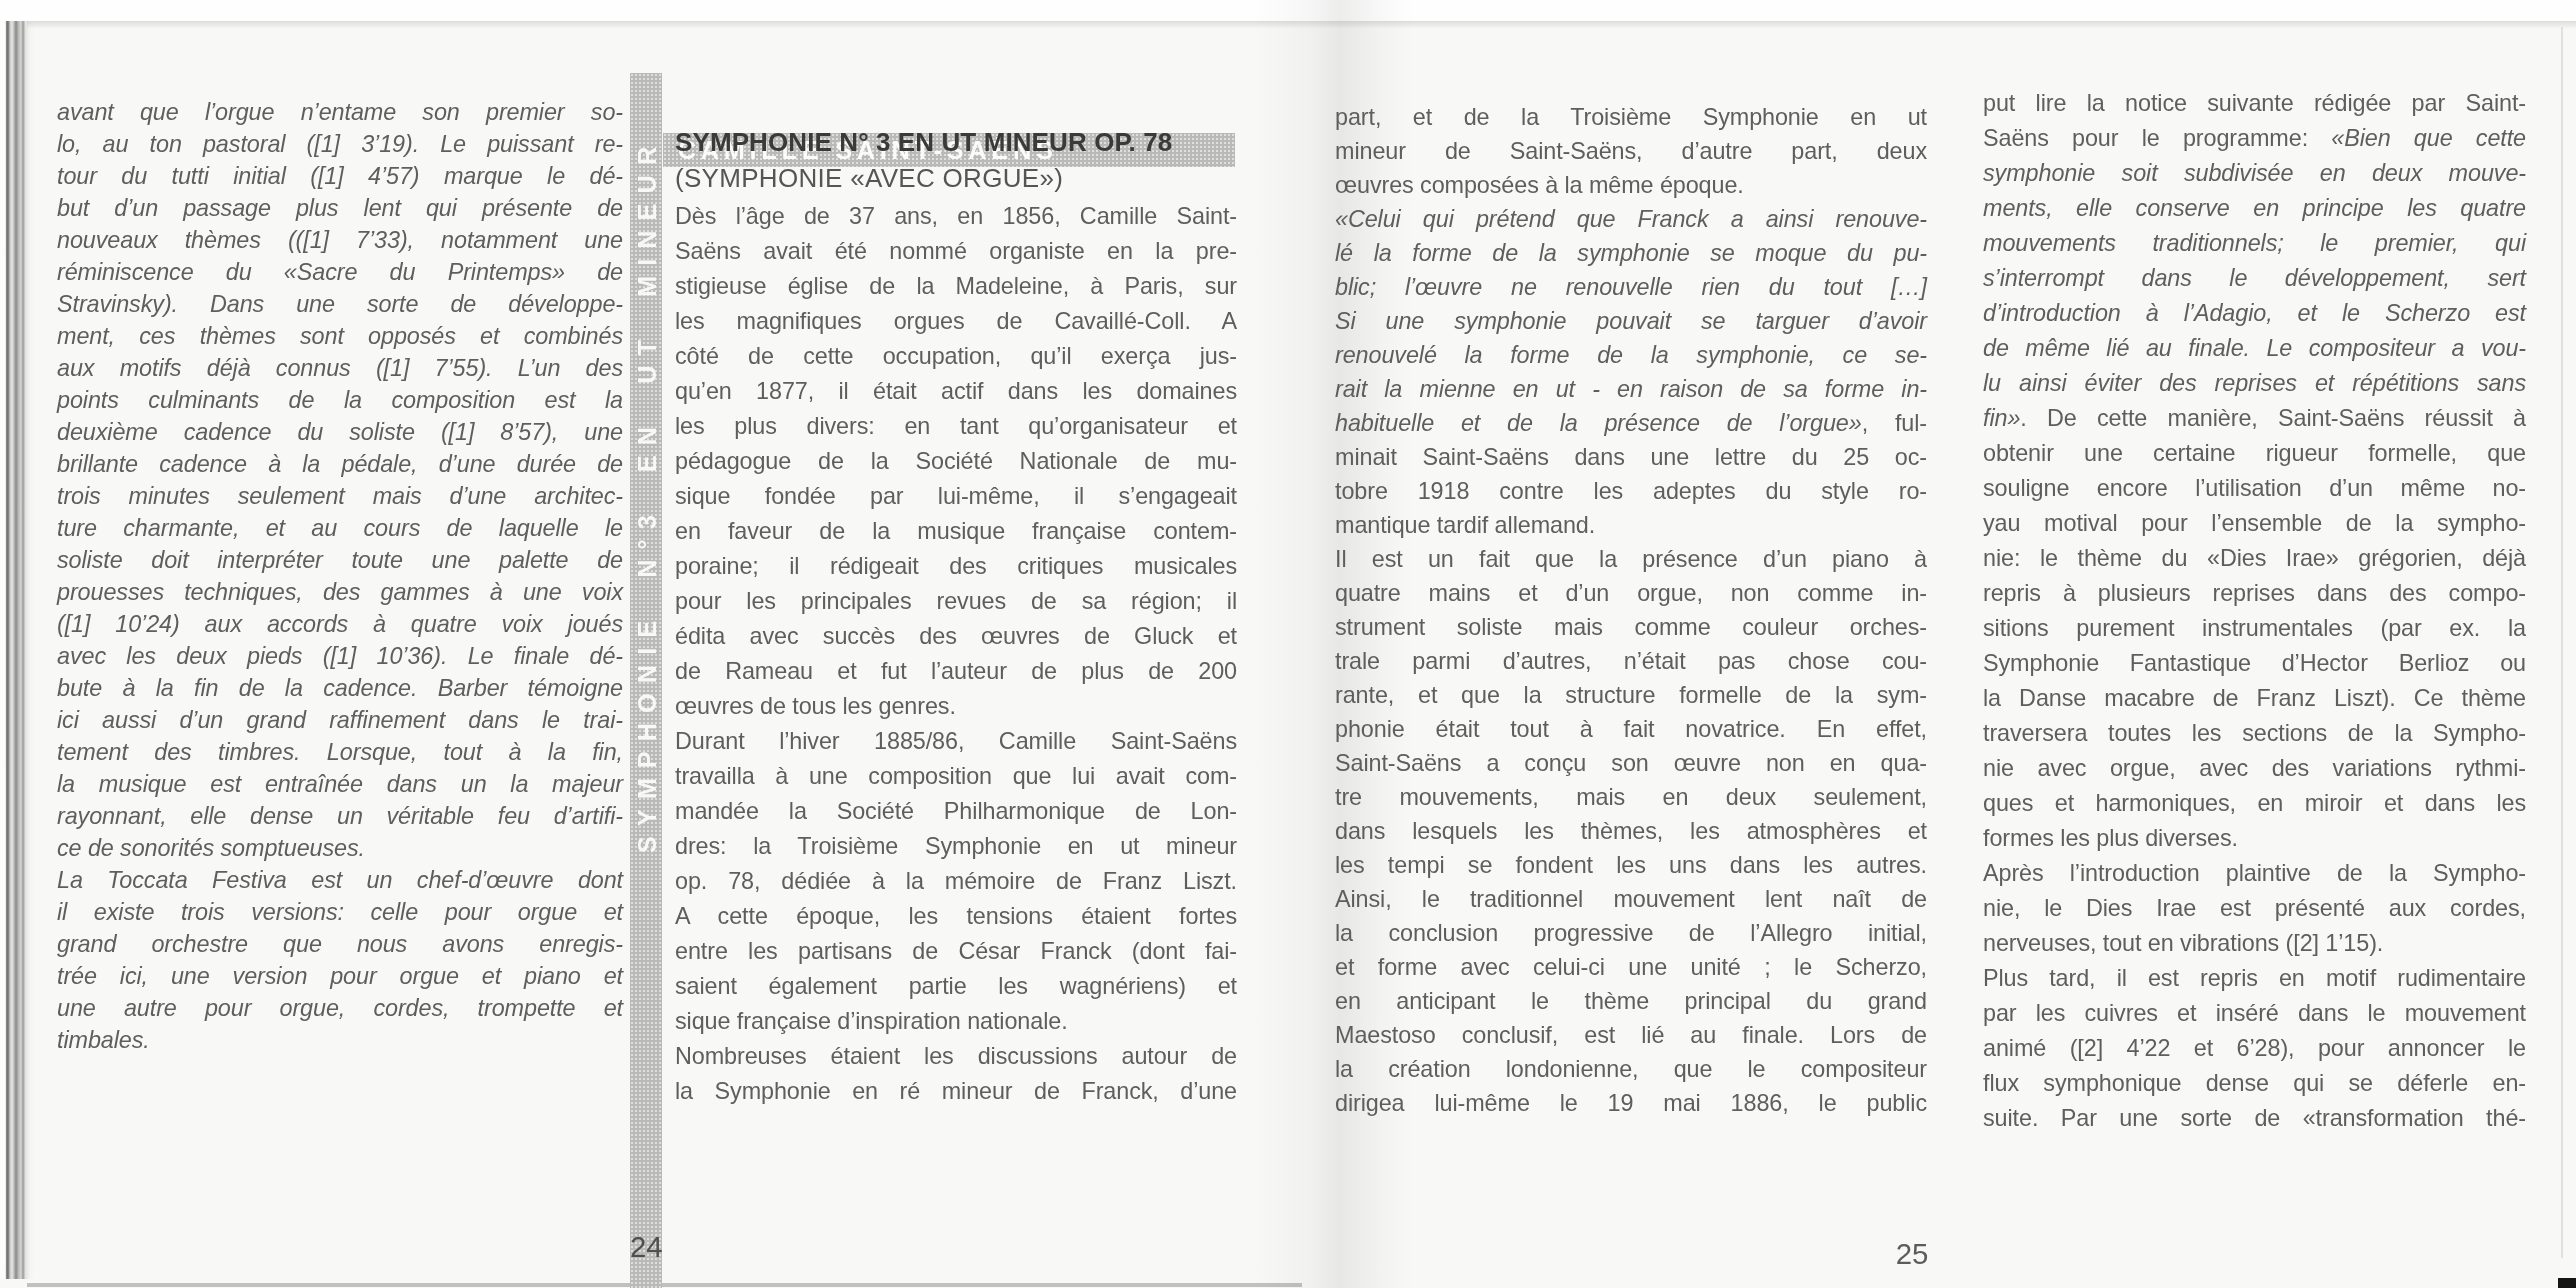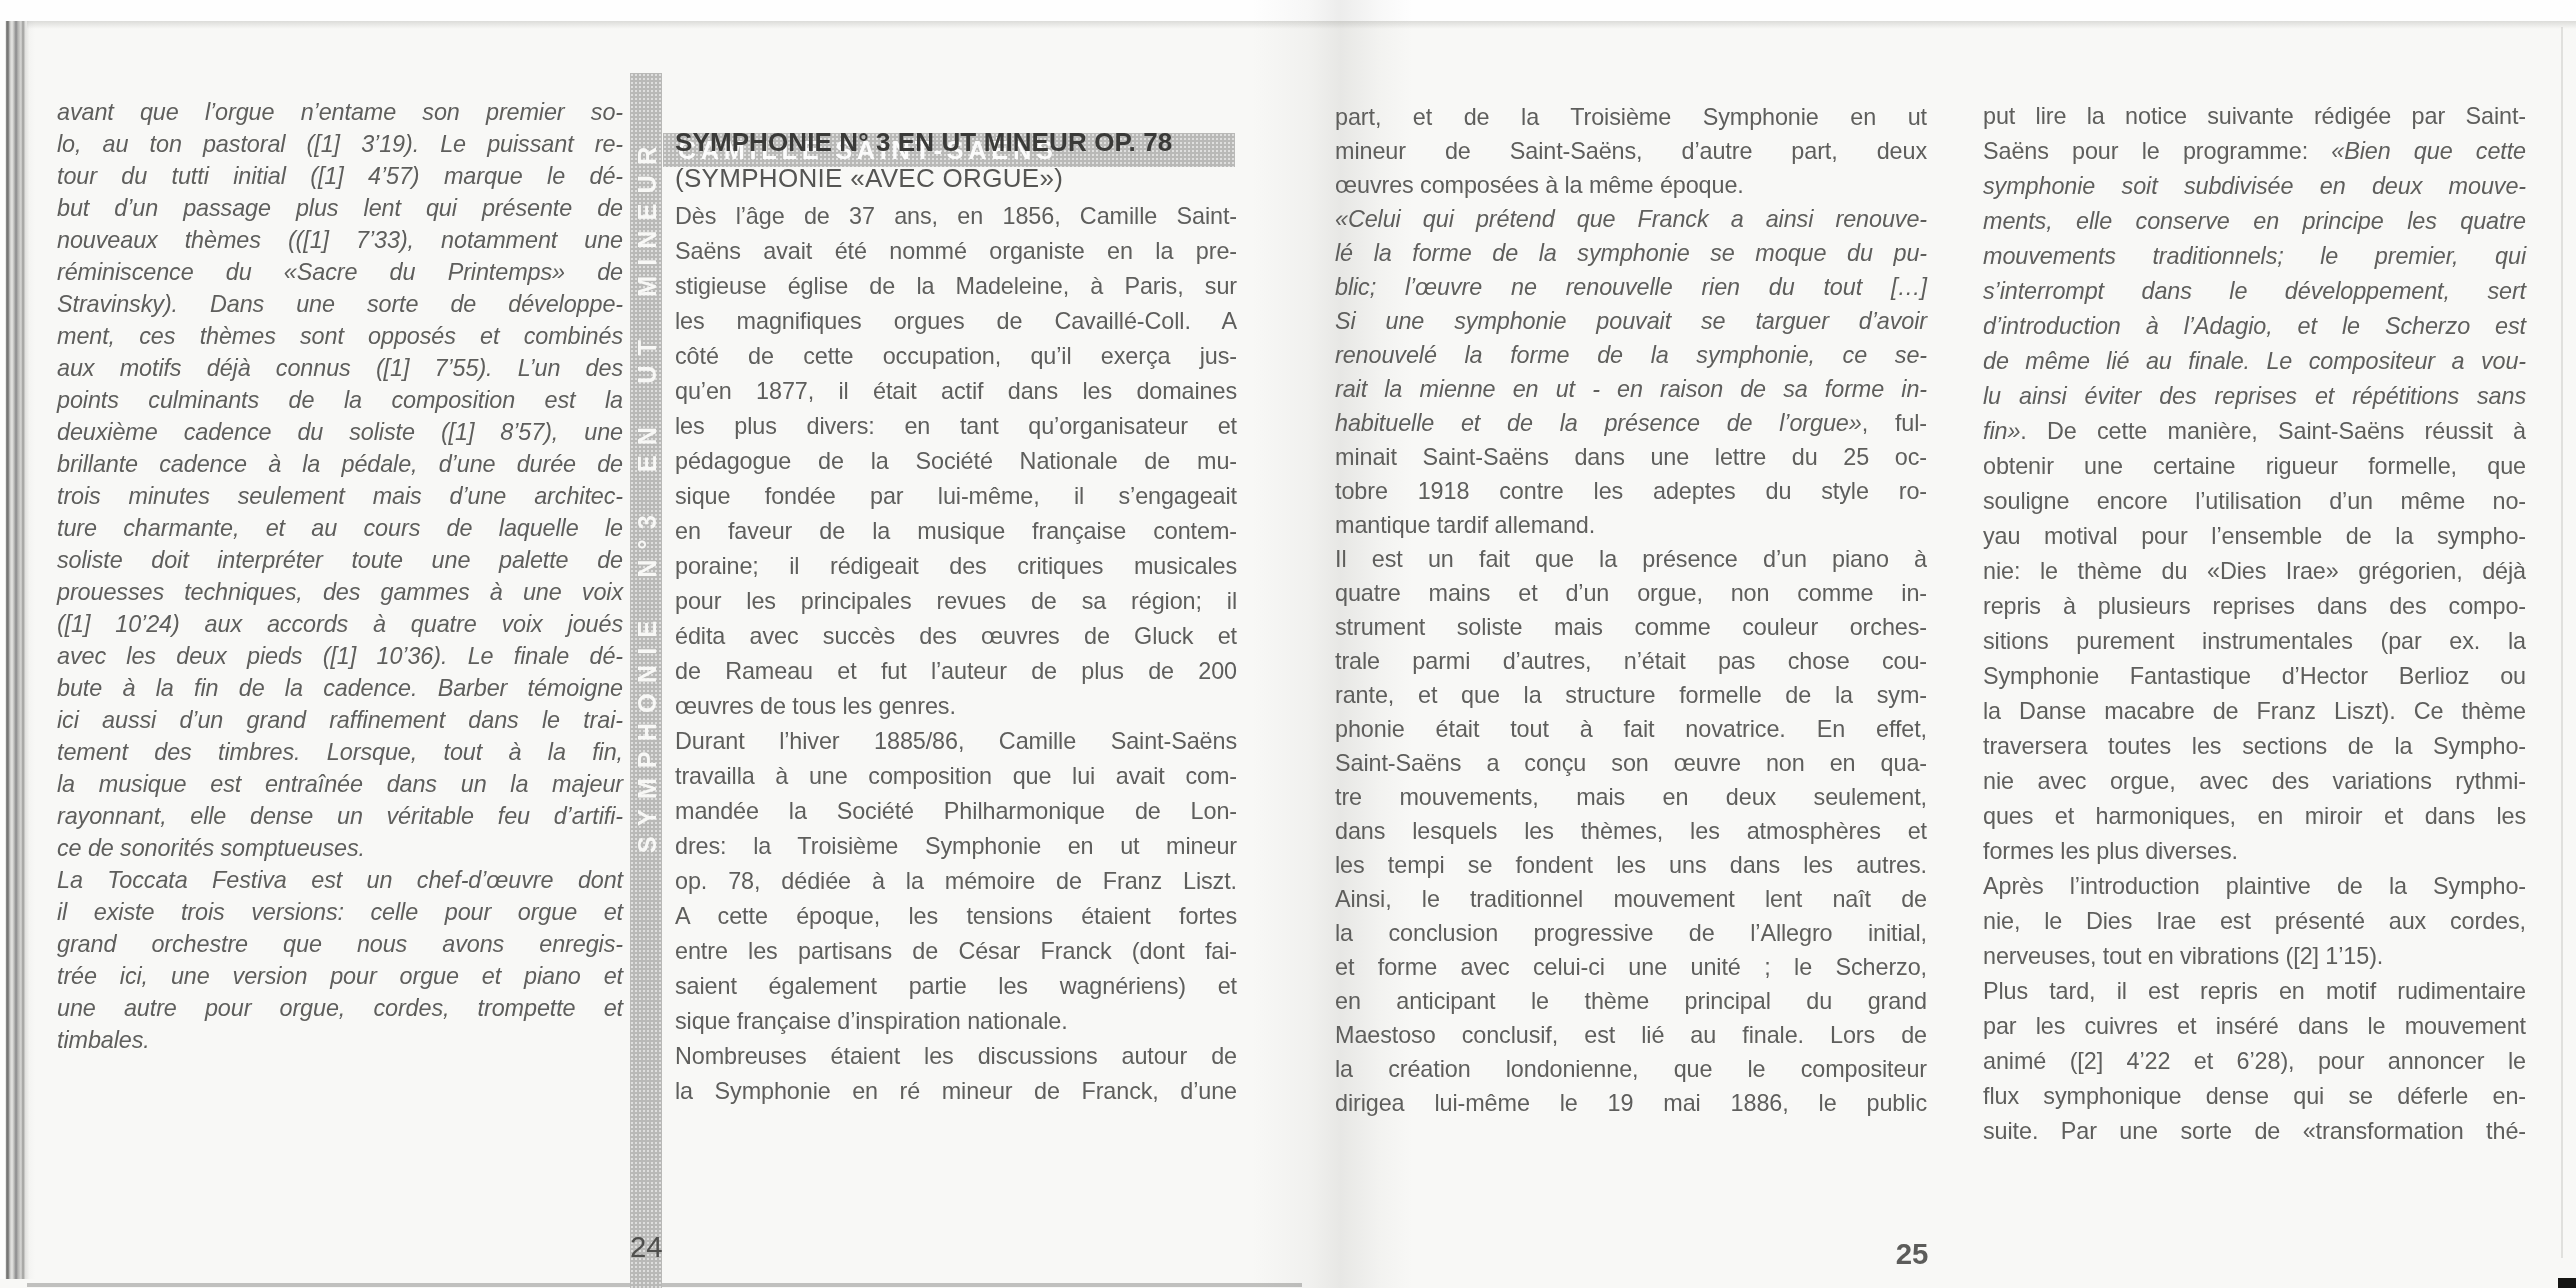--- a/index.html
+++ b/index.html
@@ -56,29 +56,29 @@
   }
   .work-subtitle{
     position:absolute;left:675px;top:163px;width:576px;
     font-size:26px;color:#55555३;color:#555553;letter-spacing:0.3px;white-space:nowrap;
   }
 
   .col{position:absolute;font-size:23.4px;letter-spacing:-0.1px;}
   #col1{left:57px;top:96px;width:566px;line-height:32px;font-style:italic;}
   #col2{left:675px;top:199px;width:562px;line-height:35px;}
   #col3{left:1335px;top:100px;width:592px;line-height:34px;}
-  #col4{left:1983px;top:99px;width:543px;line-height:35px;}
+  #col4{left:1983px;top:86px;width:543px;line-height:35px;}
 
   .line{text-align:justify;text-align-last:justify;}
   .line.end{text-align-last:left;}
   .it{font-style:italic;}
 
   .pagenum{position:absolute;font-size:29.4px;color:#4f4f4d;}
   .pagenum.left{left:630px;top:1230px;width:20px;text-align:center;}
-  .pagenum.right{left:1885px;top:1237px;width:54px;text-align:center;color:#5c5c5a;font-weight:bold;}
+  .pagenum.right{left:1885px;top:1237px;width:54px;text-align:center;color:#5c5c5a;}
 </style>
 </head>
 <body>
 
 <div id="spread">
   <div class="spine"></div>
   <div class="top-band"></div>
   <div class="top-shadow"></div>
   <div class="gutter"></div>
   <div class="right-edge"></div>

